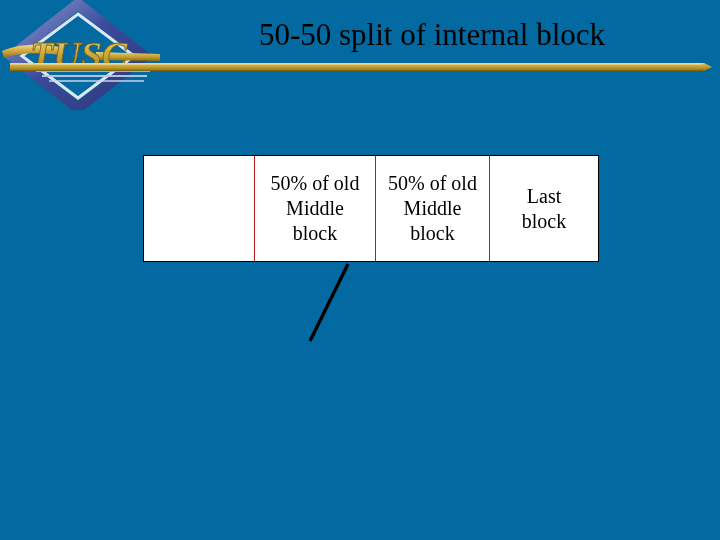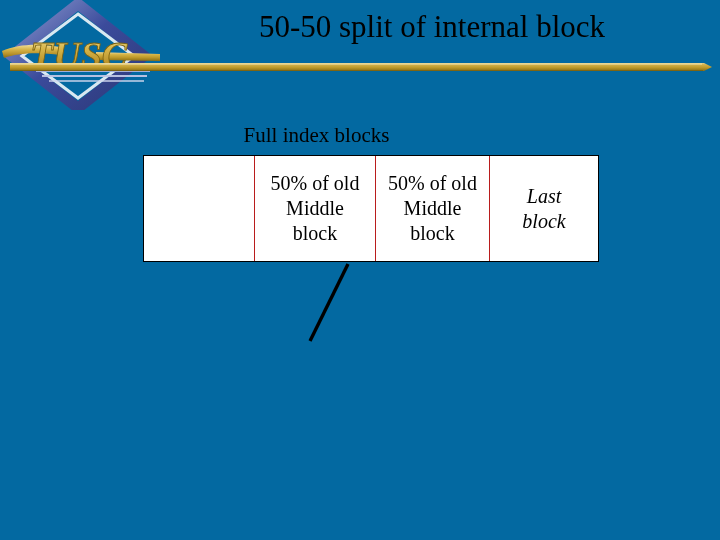--- a/index.html
+++ b/index.html
@@ -23,21 +23,21 @@
     top: 0px;
     width: 160px;
     height: 110px;
   }
   #logo svg { display: block; }
 
   
   #title {
     position: absolute;
     left: 150px;
-    top: 8px;
+    top: 16px;
     width: 564px;
     text-align: center;
     font-size: 31px;
     line-height: 38px;
     color: #000000;
     white-space: nowrap;
   }
 
   
   #rule {
@@ -84,21 +84,21 @@
     font-size: 20px;
     line-height: 25px;
     color: #000000;
     overflow: hidden;
     padding: 0 2px;
   }
   .cell:last-child { border-right: none; }
   .cell-empty  { width: 111px; }
   .cell-half-a { width: 121px; }
   .cell-half-b { width: 114px; }
-  .cell-last   { width: 108px; font-style: italic; }
+  .cell-last   { width: 108px; }
   .cell-text { white-space: pre-line; }
 
   
   #pointer {
     position: absolute;
     left: 295px;
     top: 258px;
     width: 70px;
     height: 92px;
   }
@@ -173,21 +173,20 @@
           <stop offset="55%" stop-color="#C09B2C"></stop>
           <stop offset="100%" stop-color="#8A6F13"></stop>
         </linearGradient>
       </defs>
       <polygon points="0,1 694,1 702,5 694,9 0,9" fill="url(#gRule)"></polygon>
       <line x1="0" y1="2" x2="692" y2="2" stroke="#F2E2AC" stroke-width="1"></line>
       <line x1="0" y1="8.5" x2="693" y2="8.5" stroke="#7A6111" stroke-width="0.8"></line>
     </svg>
   </div>
 
-  <div id="caption">Full index blocks</div>
 
   <div id="blocks">
     <div class="cell cell-empty">
       <span class="cell-text"></span>
     </div>
     <div class="cell cell-half-a">
       <span class="cell-text">50% of old
 Middle
 block</span>
     </div>

